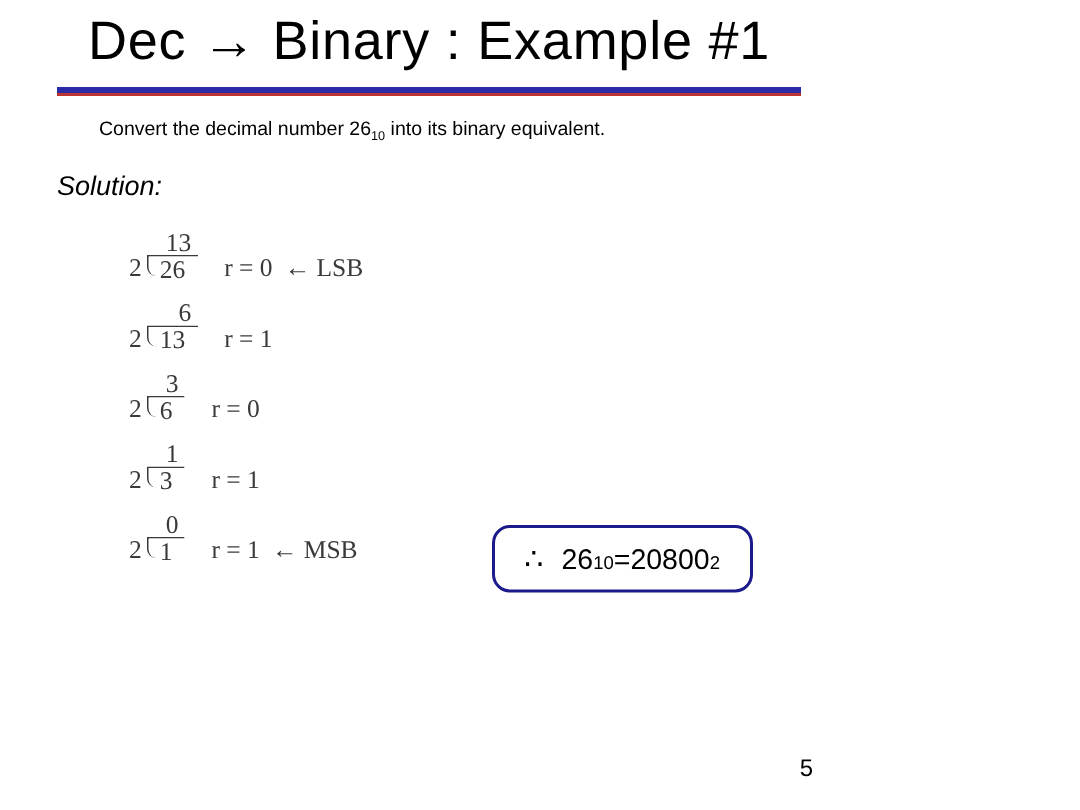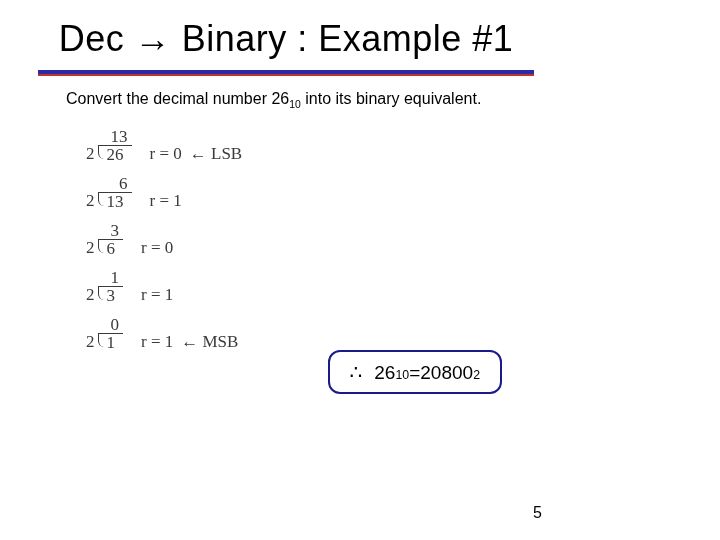--- a/index.html
+++ b/index.html
@@ -1,21 +1,21 @@
 <!DOCTYPE html>
 <html><head>
 <meta charset="utf-8">
 <style>
   * { box-sizing: border-box; margin: 0; padding: 0; }
   html, body { width: 720px; height: 540px; background: #fff; font-family: Arial, Helvetica, sans-serif; }
-  .slide { position: relative; width: 572px; height: 540px; padding: 18px 38px 0 38px; border-radius: 17px; }
+  .slide { position: relative; width: 572px; height: 540px; padding: 6px 38px 0 38px; border-radius: 17px; }
   .title { font-size: 36px; font-weight: 400; text-align: center; color: #000; letter-spacing: 0.5px; }
   .rule { margin-top: 10px; height: 0; border-top: 4px solid #2b2ba8; border-bottom: 2px solid #b33; }
   .example-label { margin-top: 20px; font-style: italic; font-size: 18px; }
-  .prompt { margin: 14px 0 0 28px; font-size: 16px; }
+  .prompt { margin: 14px 0 0 28px; font-size: 13px; }
   .solution-label { margin-top: 18px; font-style: italic; font-size: 18px; }
   .work { margin: 6px 0 0 48px; font-family: "Times New Roman", serif; font-size: 17px; color: #3a3a3a; line-height: 1; }
   .step { position: relative; height: 47px; display: flex; align-items: flex-end; }
   .divisor { position: relative; top: -1px; }
   .divbox { position: relative; display: inline-block; margin-left: 6px; }
   .dividend { padding: 0 6px 0 6px; }
   .bar { position: absolute; top: -1px; left: -3px; right: -2px; border-top: 1.3px solid #3a3a3a; border-left: 1.3px solid #3a3a3a; height: 14px; border-bottom-left-radius: 6px; }
   .quot { position: absolute; top: -18px; right: 2px; }
   .rem { margin-left: 20px; position: relative; top: -1px; }
   .note { margin-left: 8px; position: relative; top: -1px; font-family: Liberation Serif, serif; }
@@ -32,20 +32,21 @@
 <body>
 
 <div class="slide">
   <div class="title">Dec → Binary : Example #1</div>
   <div class="rule"></div>
 
   <div class="prompt">
     <span>Convert the decimal number 26</span><sub>10</sub><span> into its binary equivalent.</span>
   </div>
 
+  <div class="solution-label">Solution:</div>
 
   <div class="work">
     <div class="step">
       <span class="divisor">2</span>
       <span class="divbox">
         <span class="bar"></span>
         <span class="quot">13</span>
         <span class="dividend">26</span>
       </span>
       <span class="rem">r = 0</span>

